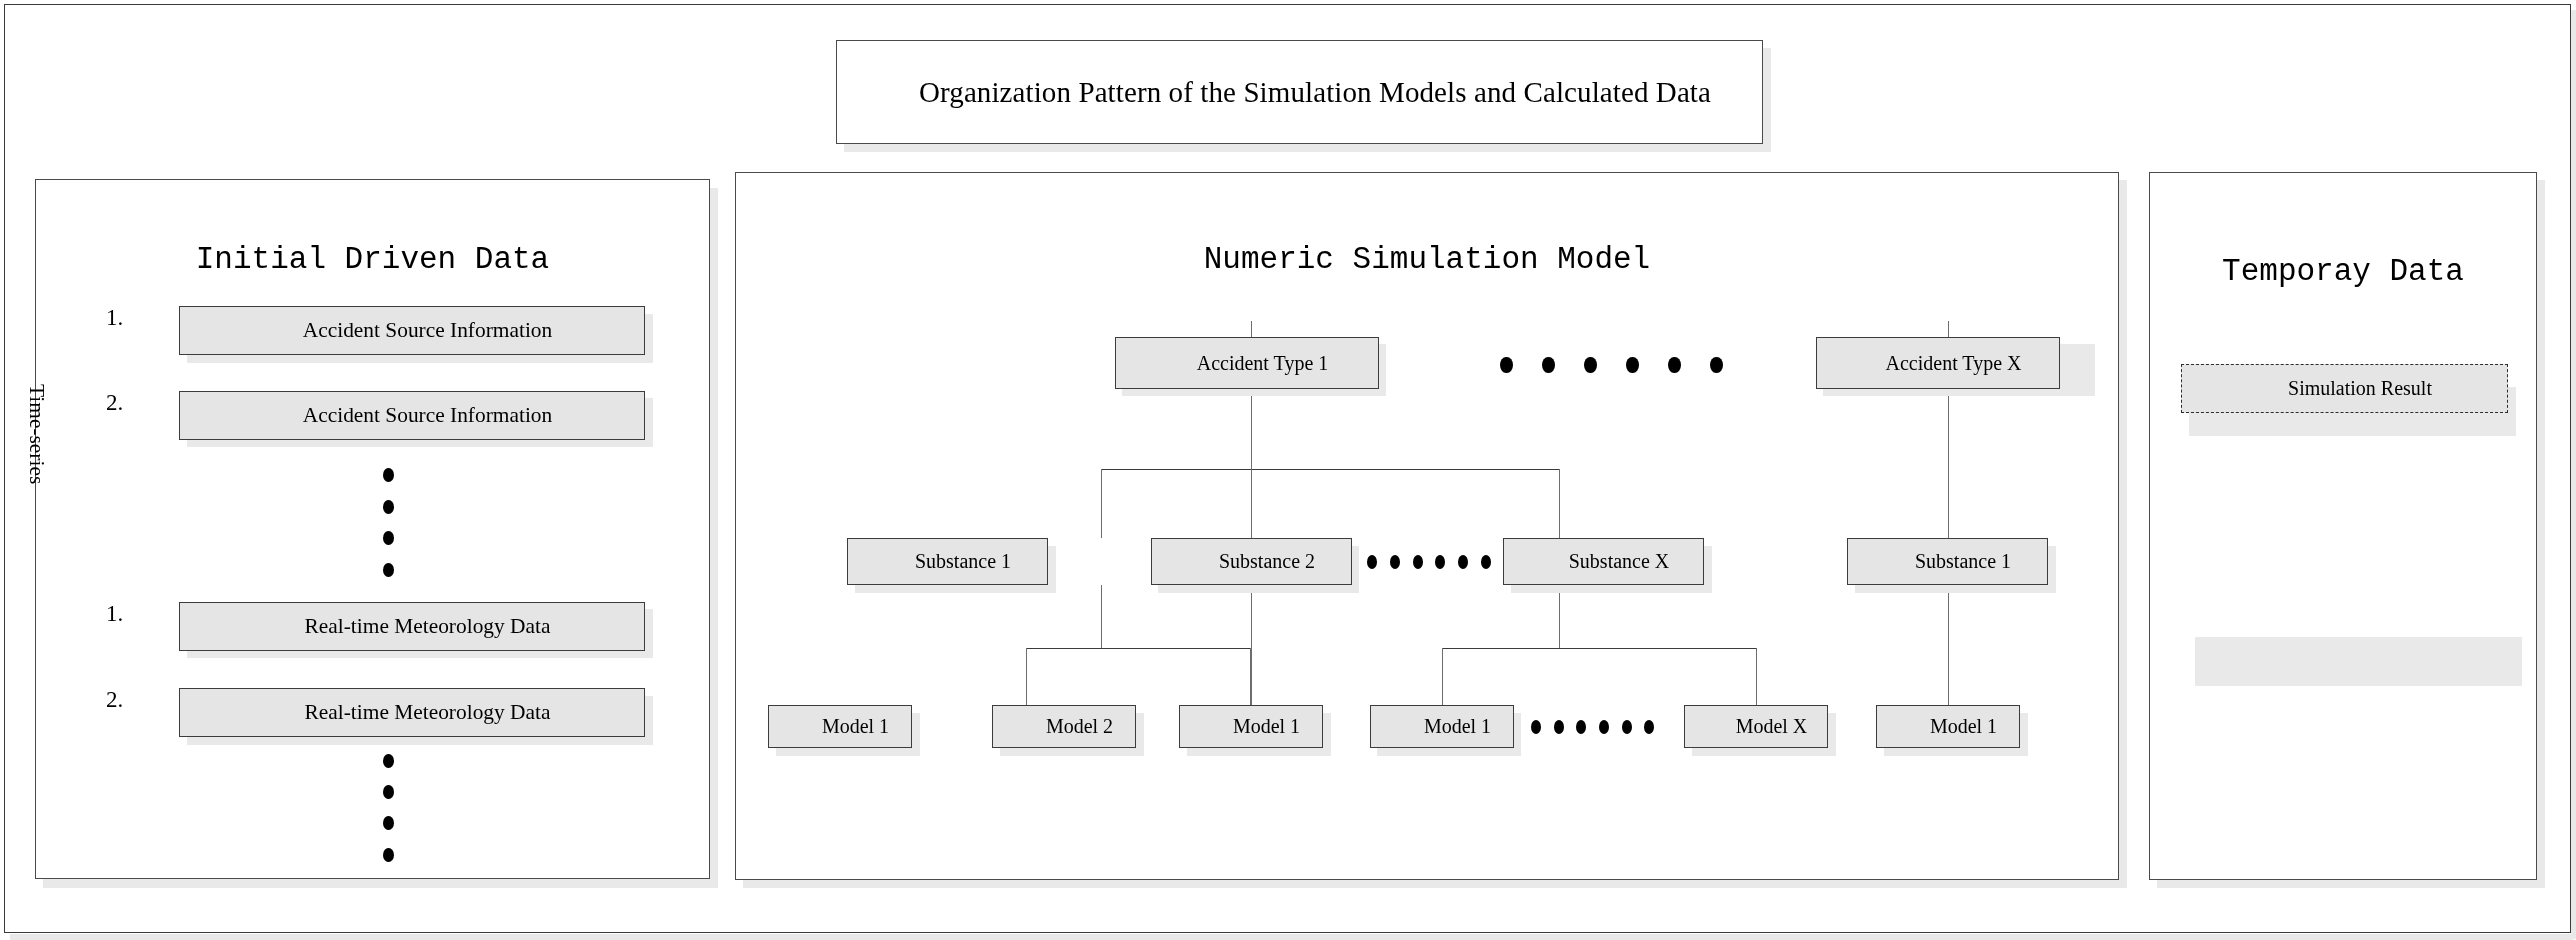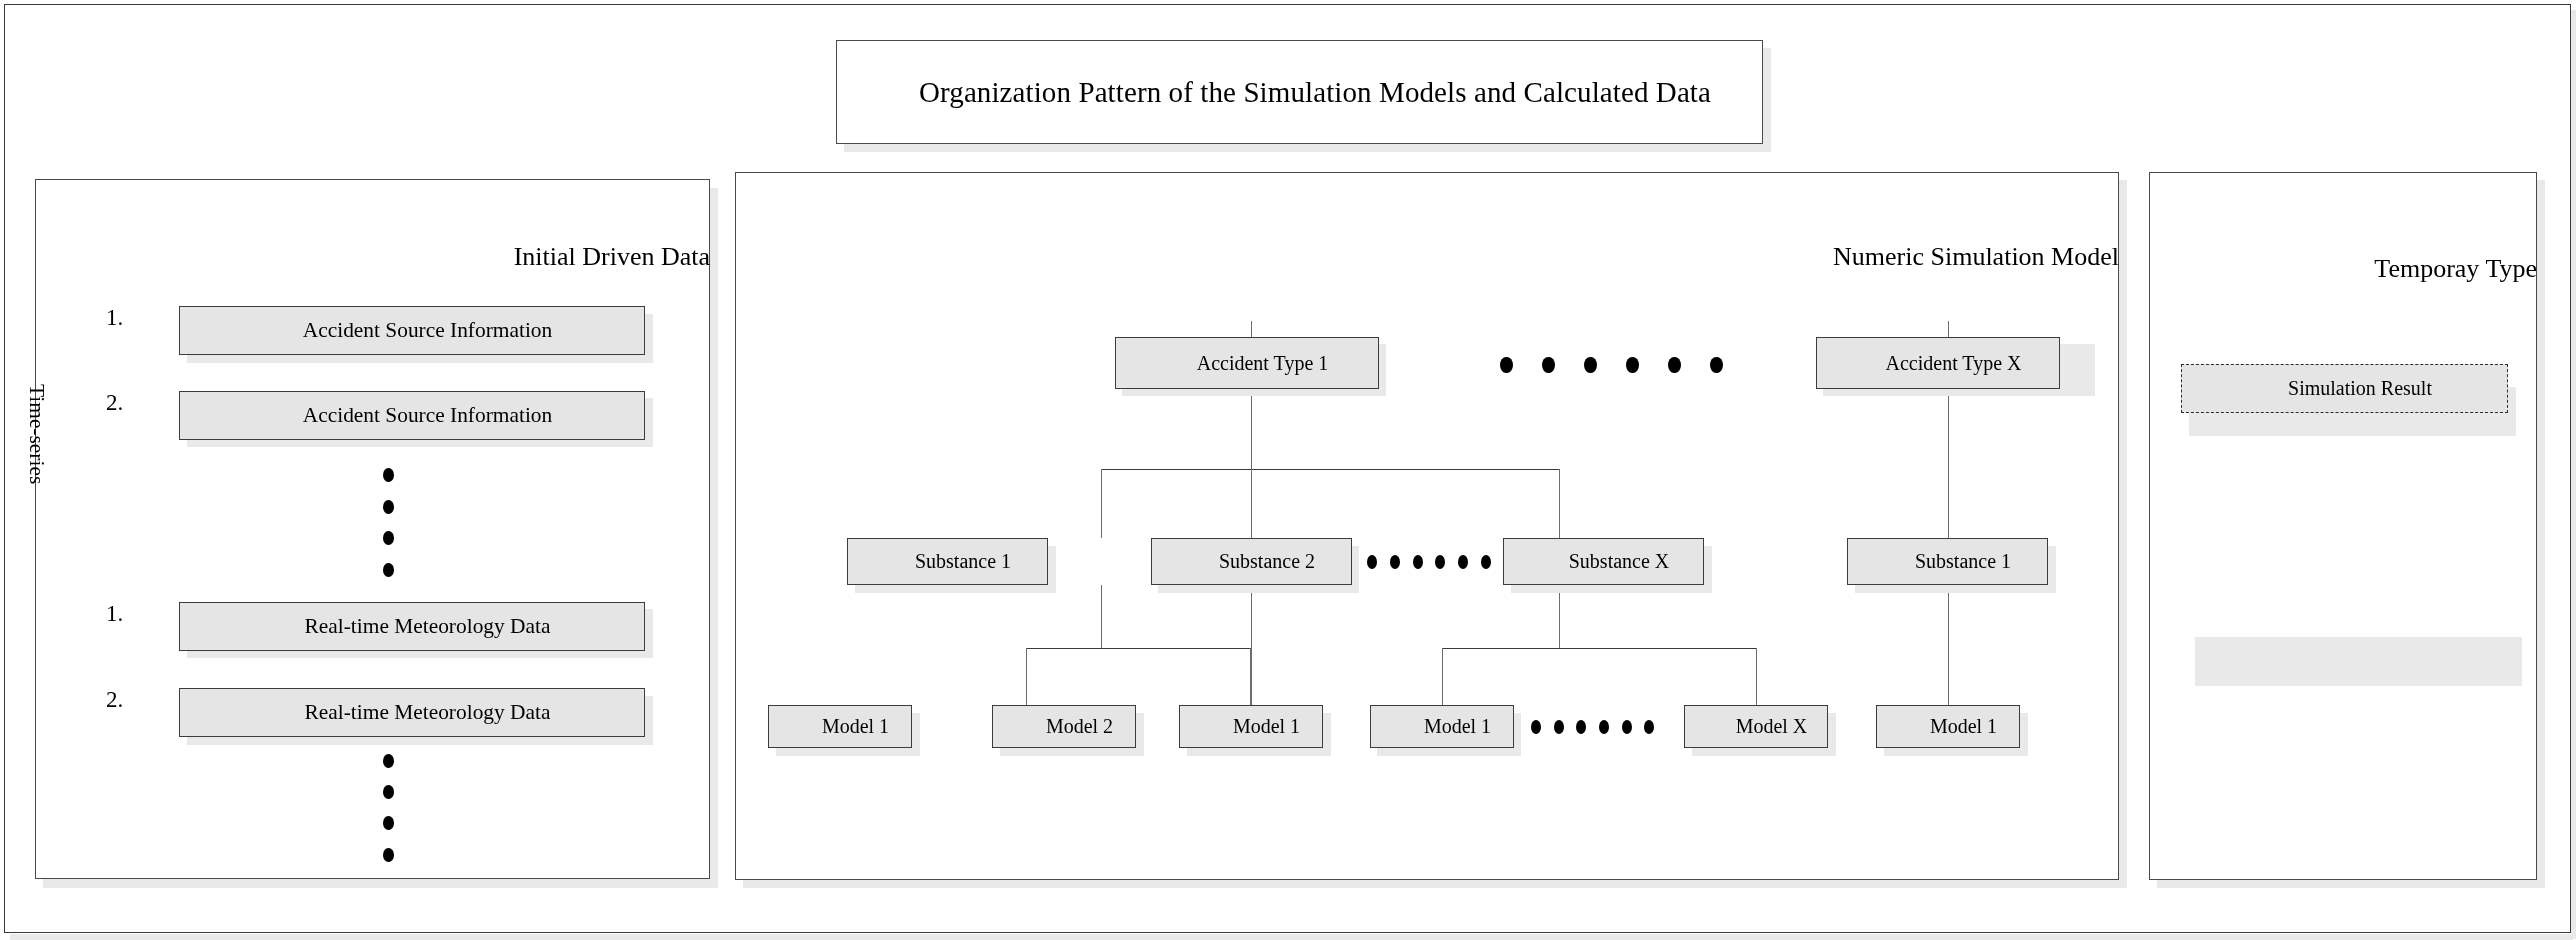--- a/index.html
+++ b/index.html
@@ -75,24 +75,25 @@
   }
   .panel-left   { left: 35px;   top: 179px; width: 675px; height: 700px; }
   .panel-left-s { left: 43px;   top: 188px; width: 675px; height: 700px; }
   .panel-mid    { left: 735px; top: 172px; width: 1384px; height: 708px; }
   .panel-mid-s  { left: 743px; top: 180px; width: 1384px; height: 708px; }
   .panel-right  { left: 2149px; top: 172px; width: 388px;  height: 708px; }
   .panel-right-s{ left: 2157px; top: 180px; width: 388px;  height: 708px; }
 
   .panel-title {
     position: absolute;
-    text-align: right;
-    font-size: 26px;
+    text-align: center;
+    font-size: 31px;
     white-space: nowrap;
     z-index: 5;
+    font-family: Liberation Mono, monospace;
   }
 
   
   .node {
     border: 1.3px solid #3c3c3c;
     background: #e5e5e5;
     display: flex;
     align-items: center;
     justify-content: center;
     font-size: 20px;
@@ -309,21 +310,21 @@
   </div>
 
   <div class="abs node-shadow" style="left:1884px; top:713px; width:144px; height:43px;"></div>
   <div class="abs node" style="left:1876px; top:705px; width:144px; height:43px;">
     <span>Model 1</span>
   </div>
 
   <div class="abs panel-shadow panel-right-s"></div>
   <div class="abs panel panel-right"></div>
 
-  <div class="panel-title" style="left:2149px; top:254px; width:388px;">Temporay Type</div>
+  <div class="panel-title" style="left:2149px; top:254px; width:388px;">Temporay Data</div>
 
   <div class="abs node-shadow" style="left:2189px; top:387px; width:327px; height:49px;"></div>
   <div class="abs node dashed" style="left:2181px; top:364px; width:327px; height:49px;">
     <span>Simulation Result</span>
   </div>
 
   <div class="abs node-shadow" style="left:2195px; top:637px; width:327px; height:49px;"></div>
 
 </div>
 

